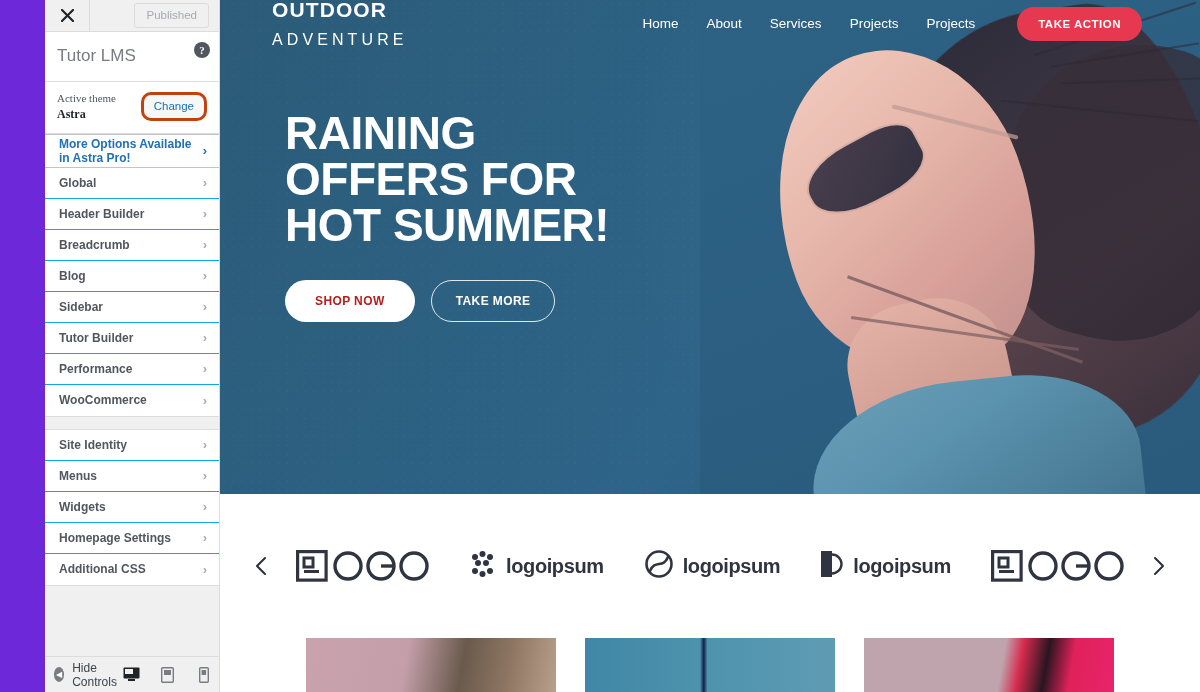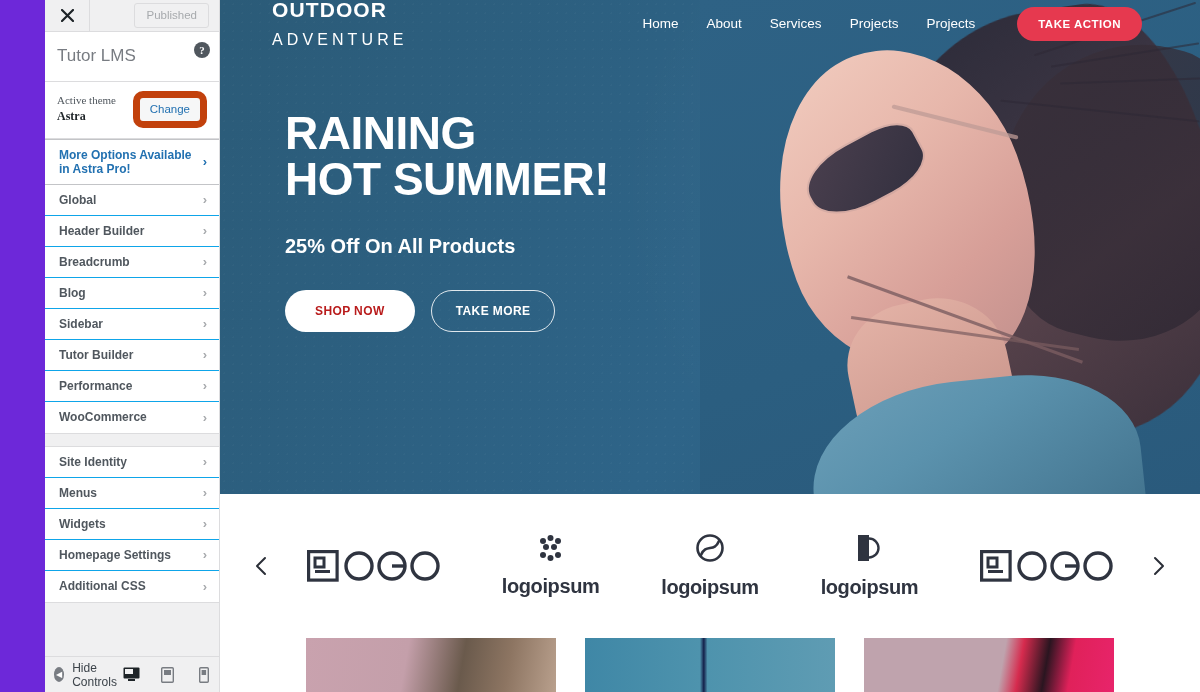--- a/index.html
+++ b/index.html
@@ -79,21 +79,21 @@
     background: #fff;
     border-bottom: 1px solid #dcdcde;
     padding: 9px 12px 10px 12px;
     display: flex; align-items: center; justify-content: space-between;
   }
   .cz-theme-txt { line-height: 1.4; font-family: Liberation Serif, serif; }
   .cz-theme-label { font-size: 11px; color: #50575e; display: block; }
   .cz-theme-name { font-size: 12px; color: #1d2327; font-weight: bold; display: block; }
   .cz-change {
     font-size: 11.5px; color: #2271b1;
-    background: #f6f7f7; border: 7px solid #c2410c;
+    background: #f6f7f7; border: 3px solid #c2410c;
     border-radius: 10px; padding: 3px 10px 4px;
     cursor: pointer; line-height: 1.4;
   }
 
   
   .cz-panels { flex: 1; overflow: hidden; background: #f0f0f1; }
   .cz-group { background: #fff; border-bottom: 1px solid #dcdcde; }
   .cz-group.gap { margin-top: 12px; border-top: 1px solid #dcdcde; }
 
   .cz-item {
@@ -104,21 +104,21 @@
     background: #fff; cursor: pointer;
     font-size: 12px; color: #50575e; font-weight: bold;
   }
   .cz-item:last-child { border-bottom: none; }
   .cz-item .chev { color: #a7aaad; font-size: 13px; line-height:1; }
 
   .cz-item.pro {
     color: #2271b1;
     border-top: 1px solid #c3c4c7;
     border-bottom: 1px solid #c3c4c7;
-    height: 46px;
+    height: 34px;
   }
   .cz-item.pro .chev { color: #2271b1; font-weight: bold; }
 
   
   .cz-bottom {
     height: 36px; min-height: 36px;
     background: #f0f0f1;
     border-top: 1px solid #dcdcde;
     display: flex; align-items: center;
     padding: 0 10px 0 9px;
@@ -306,21 +306,20 @@
     width: 30px; flex: 0 0 30px;
     display:flex; align-items:center; justify-content:center;
     cursor: pointer; color: #2a2e37;
   }
   .logo-track {
     flex: 1; display: flex; align-items: center; justify-content: space-around;
   }
   .logo-item {
     display: flex; align-items: center; gap: 9px;
     color: #2f3440;
-    flex-direction: column;
   }
   .logo-word {
     font-size: 20px; font-weight: bold; color: #2f3440; letter-spacing: -0.4px;
   }
   .logo-bigword {
     font-size: 31px; font-weight: bold; color: #2f3440;
     letter-spacing: -1px; display:flex; align-items:center; gap:3px;
   }
 
   
@@ -496,23 +495,23 @@
           <a href="#">Services</a>
           <a href="#">Projects</a>
           <a href="#">Projects</a>
           <button class="cta">TAKE ACTION</button>
         </nav>
       </header>
 
       <div class="hero-copy">
         <h1 class="hero-h1">
           <span>RAINING</span>
+          <span>OFFERS FOR</span>
           <span>HOT SUMMER!</span>
         </h1>
-        <p class="hero-sub">25% Off On All Products</p>
         <div class="hero-btns">
           <button class="btn-solid">SHOP NOW</button>
           <button class="btn-ghost">TAKE MORE</button>
         </div>
       </div>
     </section>
 
     <section class="logos">
       <div class="carousel-arrow">
         <svg width="12" height="20" viewBox="0 0 12 20" aria-hidden="true">

